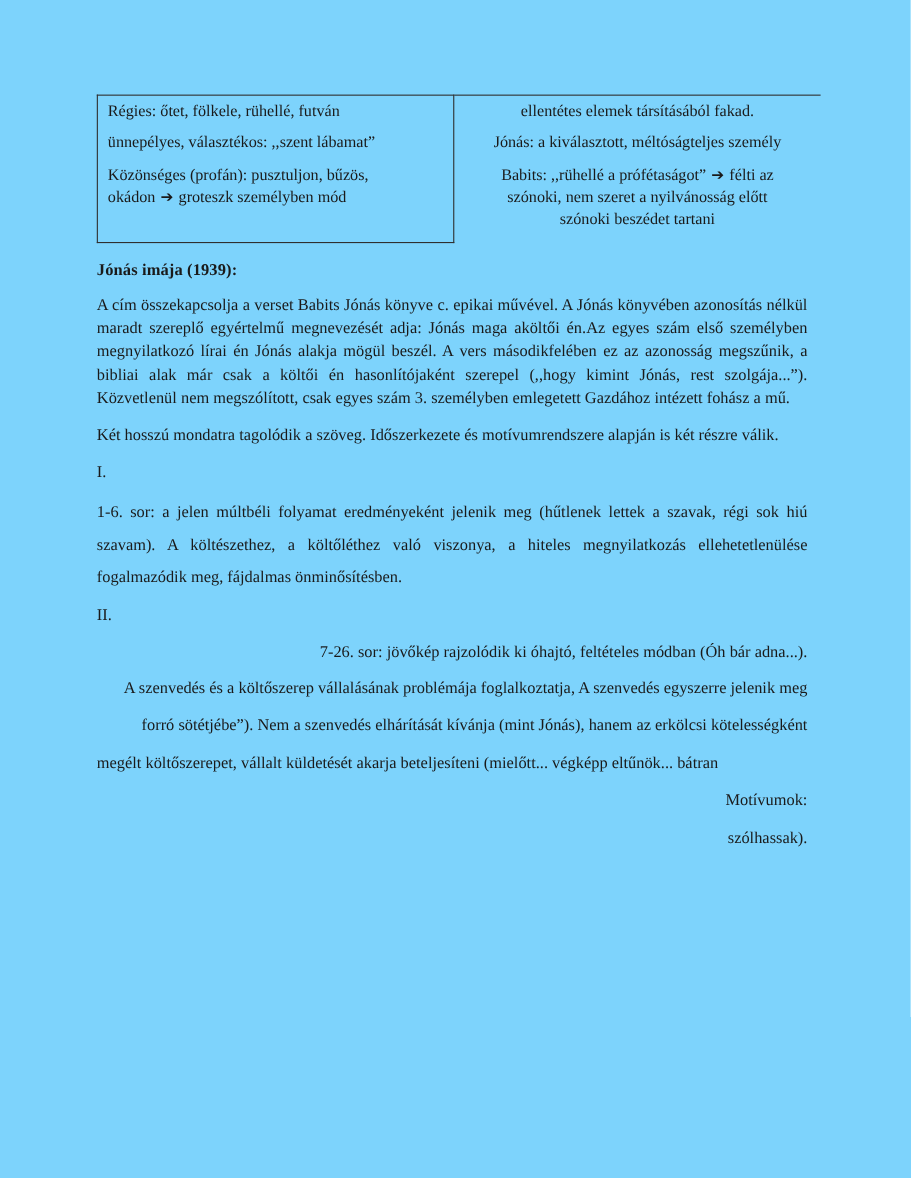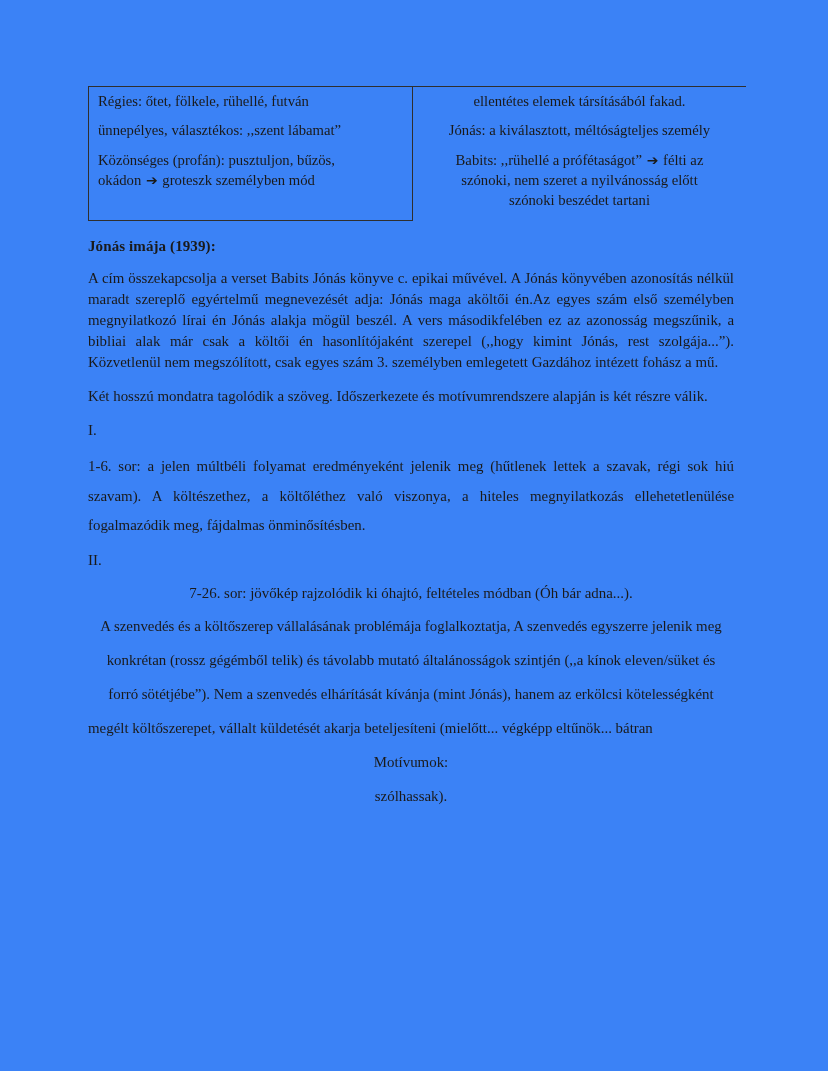--- a/index.html
+++ b/index.html
@@ -15,21 +15,21 @@
     font-family: "Liberation Serif", "DejaVu Serif", serif;
     color: #1a1a1a;
     overflow: hidden;
   }
   .page {
     position: absolute;
     left: 0;
     top: 0;
     width: 828px;
     height: 1071px;
-    background: #3b82f6;
+    background: #7dd3fc;
   }
   .content {
     position: absolute;
     left: 88px;
     top: 86px;
     width: 646px;
   }
 
   
   .compare-table {
@@ -73,21 +73,21 @@
     font-size: 15px;
     font-weight: bold;
     margin: 16px 0 13px 0;
     line-height: 1.2;
     letter-spacing: 0.1px;
   }
   p.para {
     font-size: 14.9px;
     line-height: 1.40;
     margin: 0 0 13px 0;
-    text-align: center;
+    text-align: right;
   }
   p.para.justified {
     text-align: justify;
     text-justify: inter-word;
   }
   p.para.loose {
     line-height: 1.95;
     margin-bottom: 6px;
   }
   p.marker {
@@ -140,21 +140,20 @@
     <p class="marker">I.</p>
 
     <p class="para justified loose">1-6. sor: a jelen múltbéli folyamat eredményeként jelenik meg (hűtlenek lettek a szavak, régi sok hiú szavam). A költészethez, a költőléthez való viszonya, a hiteles megnyilatkozás ellehetetlenülése fogalmazódik meg, fájdalmas önminősítésben.</p>
 
     <p class="marker loose-top">II.</p>
 
     <p class="para">7-26. sor: jövőkép rajzolódik ki óhajtó, feltételes módban (Óh bár adna...).</p>
 
     <p class="para">A szenvedés és a költőszerep vállalásának problémája foglalkoztatja, A szenvedés egyszerre jelenik meg</p>
 
-    <p class="para">konkrétan (rossz gégémből telik) és távolabb mutató általánosságok szintjén (,,a kínok eleven/süket és</p>
 
     <p class="para">forró sötétjébe”). Nem a szenvedés elhárítását kívánja (mint Jónás), hanem az erkölcsi kötelességként</p>
 
     <p class="para justified">megélt költőszerepet, vállalt küldetését akarja beteljesíteni (mielőtt... végképp eltűnök... bátran</p>
 
     <p class="para">Motívumok:</p>
 
     <p class="para">szólhassak).</p>
 
   </div>

